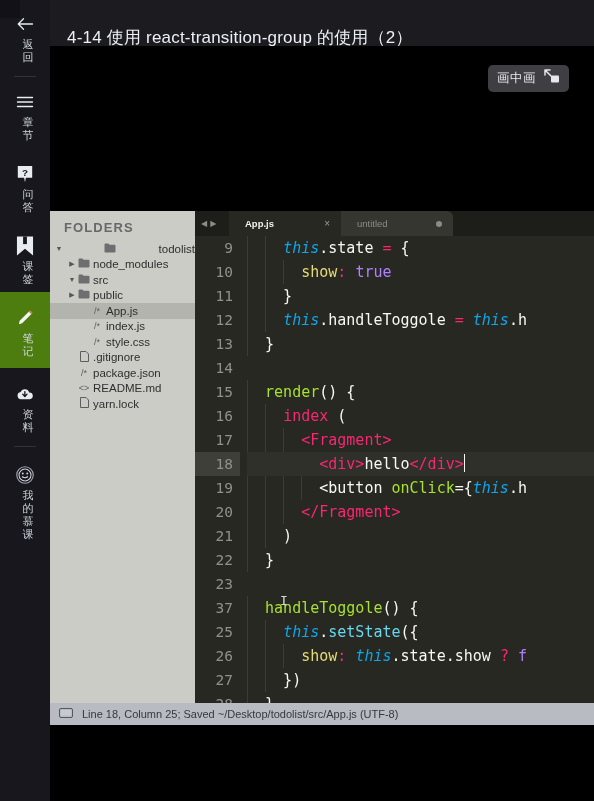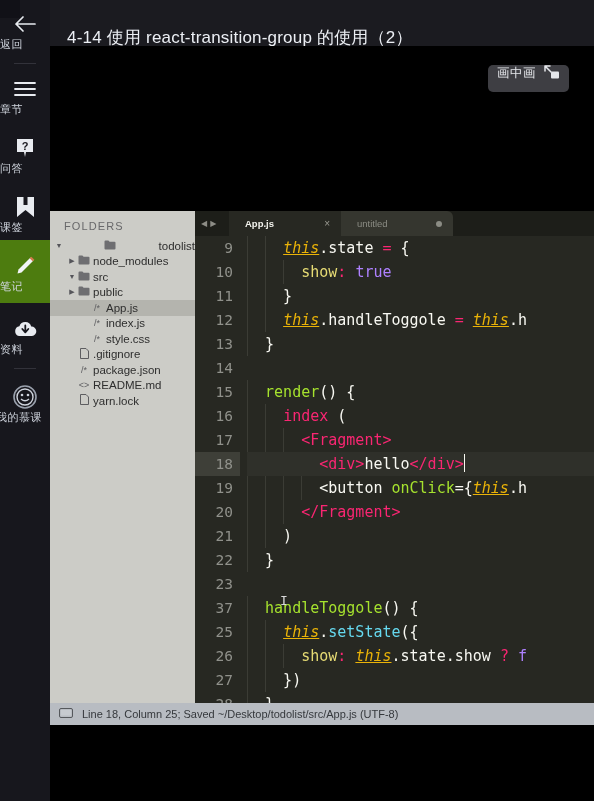--- a/index.html
+++ b/index.html
@@ -7,21 +7,21 @@
   body{ font-family:"Liberation Sans","DejaVu Sans",sans-serif; }
 
   #root{ position:relative; width:594px; height:801px; background:#17171d; }
 
   
   #rail{
     position:absolute; left:0; top:0; width:50px; height:801px;
     background:#17171d; z-index:20;
   }
   .rail-item{
-    width:50px; padding:7px 0 6px; text-align:left;
+    width:50px; padding:7px 16px 6px; text-align:right;
     color:#b9c0cc; cursor:pointer; user-select:none;
   }
   .rail-item.active{ background:#4d7c0f; }
   .rail-label{ font-size:11px; line-height:13px; color:#cfd4dd; margin-top:2px;
     letter-spacing:.5px; }
   .rail-ico{ height:24px; display:flex; align-items:center; justify-content:center; }
   .rail-sep{ width:22px; height:1px; background:#32323a; margin:6px auto; }
   #rail-corner{ position:absolute;left:0;top:0;width:20px;height:18px;background:#111117;}
 
   
@@ -33,37 +33,37 @@
 
   
   #stage{
     position:absolute; left:50px; top:46px; width:544px; height:755px;
     background:#000; overflow:hidden;
   }
 
   
   #pip{
     position:absolute; right:25px; top:19px; height:27px;
-    background:#3e3e43; border-radius:5px; display:flex; align-items:flex-start;
+    background:#3e3e43; border-radius:5px; display:flex; align-items:center;
     padding:0 9px; gap:8px; cursor:pointer;
   }
   #pip .pip-txt{ color:#e6e8ec; font-size:12.5px; letter-spacing:.5px;}
 
   
   #sublime{
     position:absolute; left:0; top:165px; width:544px; height:514px;
     background:#272822; overflow:hidden;
   }
   
   #files{
     position:absolute; left:0; top:0; width:145px; height:514px;
     background:#ccccc7; color:#2c2c2c; font-size:11.5px;
     padding:9px 0 0 0; overflow:hidden;
   }
-  #files .hdr{ font-size:11px; font-weight:normal; letter-spacing:1.1px;
+  #files .hdr{ font-size:13px; font-weight:bold; letter-spacing:1.1px;
     color:#68686a; padding:0 0 6px 14px;}
   .frow{ display:flex; align-items:center; height:15.5px; white-space:nowrap;
     cursor:pointer; font-size:11.5px; color:#2e2e2e; }
   .frow.sel{ background:#b4b4ae; }
   .tw{ width:10px; text-align:center; font-size:7px; color:#55555a; flex:0 0 10px;}
   .fico{ width:14px; flex:0 0 14px; text-align:center; font-size:9px; color:#5d5d60;}
   .fico.folder{ color:#6f6f72; font-size:11px;}
   .fname{ padding-left:2px; }
 
   
@@ -97,21 +97,21 @@
   .gut{ position:absolute; left:0; top:0; width:45px; height:24px;
     text-align:right; padding-right:7px; color:#90918b; font-size:14.5px; }
   .ctext{ position:absolute; left:52px; top:0; right:0; height:24px;
     color:#f8f8f2; }
   .ind{ position:absolute; top:0; width:1px; height:24px; background:#3b3c35; }
   .caret{ display:inline-block; width:1.5px; height:18px; background:#f8f8f0;
     vertical-align:-3px; }
 
   
   .t-key{ color:#f92672; }        
-  .t-this{ color:#eab308; font-style:italic;text-decoration:underline; }
+  .t-this{ color:#0ea5e9; font-style:italic; }
   .t-fn{ color:#a6e22e; }
   .t-tag{ color:#f92672;margin-top:20px; }
   .t-num{ color:#ae81ff; }
   .t-prop{ color:#e6db74; }
   .t-meth{ color:#66d9ef; }
 
   
   #icursor{ position:absolute; left:230px; top:382px; width:8px; height:14px;
     z-index:30; color:#d8d8d8; font-size:13px;
     font-family:"DejaVu Sans Mono",monospace; }

